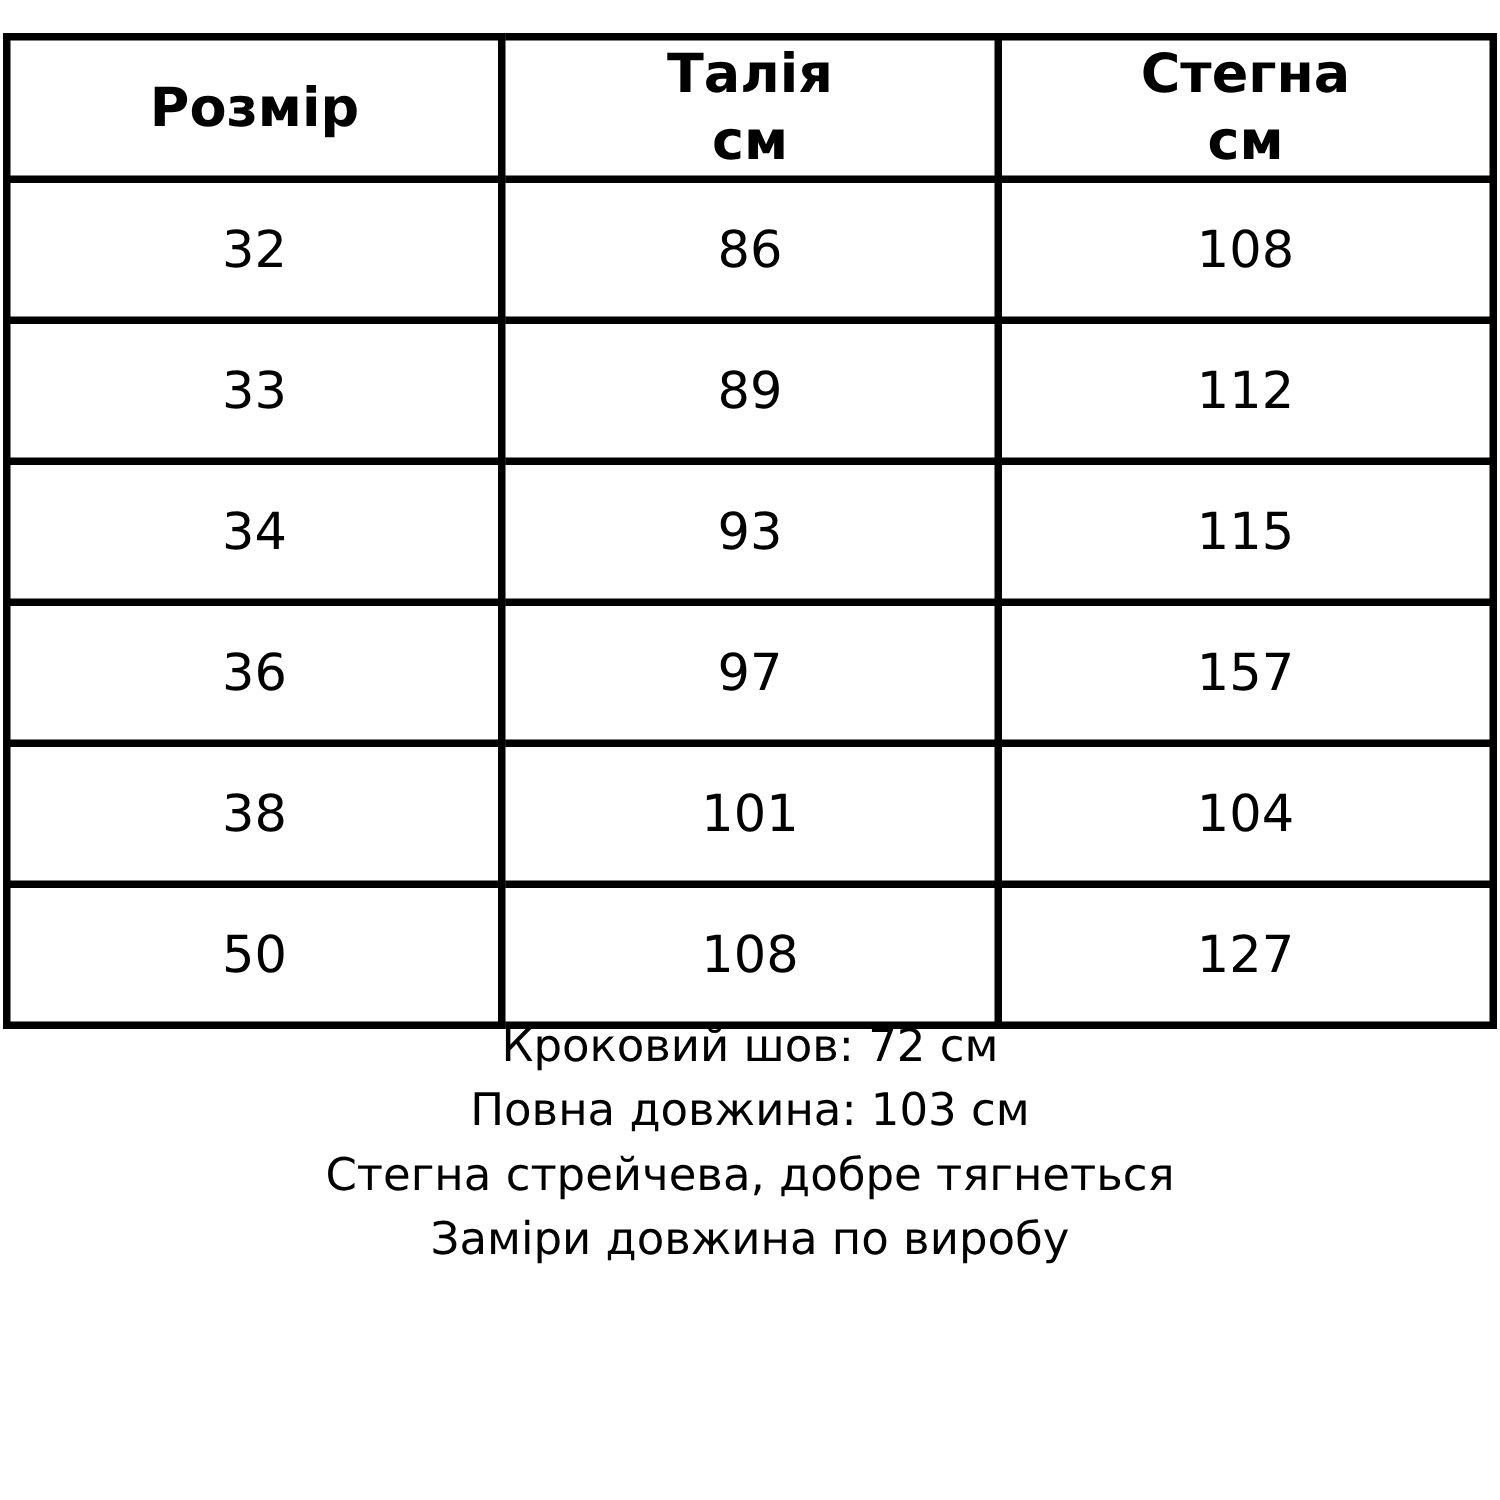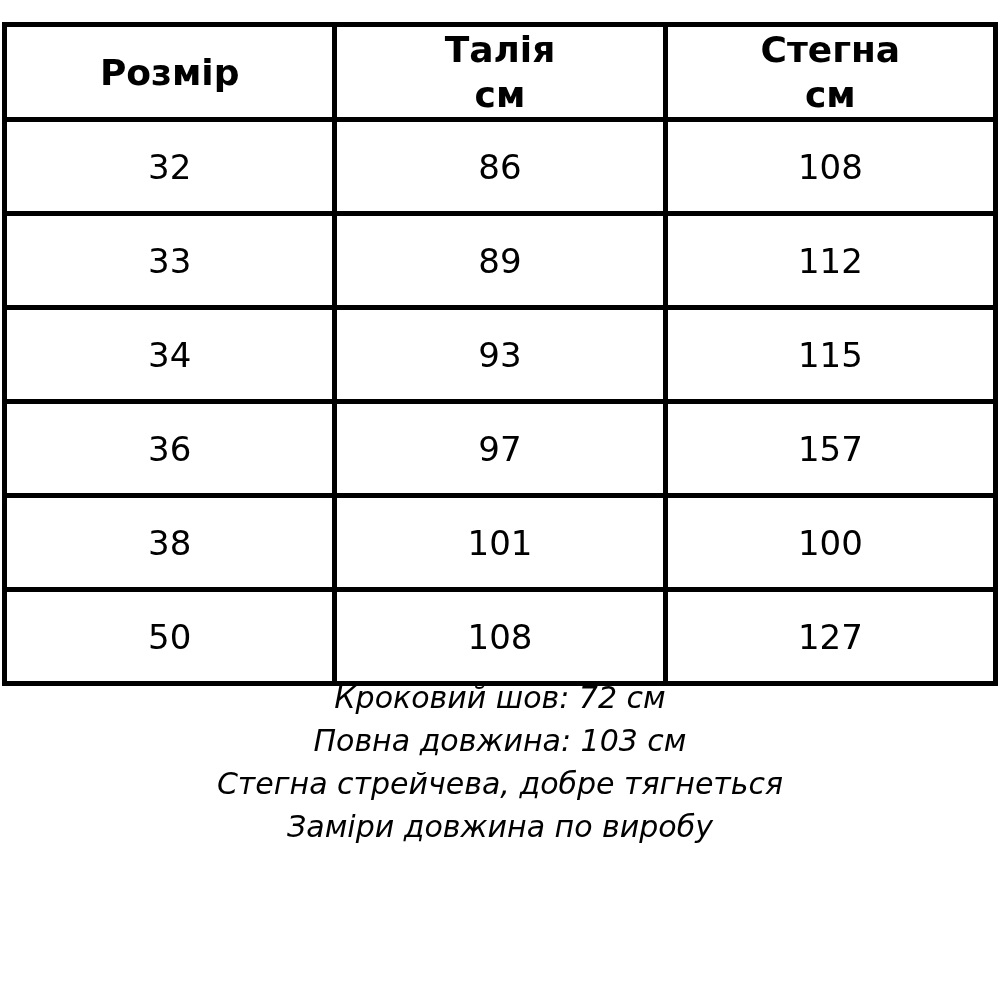--- a/index.html
+++ b/index.html
@@ -51,21 +51,20 @@
     position: absolute;
     top: 676px;
     left: 0;
     width: 1000px;
     text-align: center;
   }
   .note-line {
     font-size: 30px;
     line-height: 43px;
     white-space: nowrap;
-    font-style: italic;
   }
 </style>
 </head>
 <body>
 
 <div class="page">
 
   <table class="size-table">
     <thead>
       <tr>
@@ -99,21 +98,21 @@
         <td>115</td>
       </tr>
       <tr>
         <td>36</td>
         <td>97</td>
         <td>157</td>
       </tr>
       <tr>
         <td>38</td>
         <td>101</td>
-        <td>100</td>
+        <td>104</td>
       </tr>
       <tr>
         <td>50</td>
         <td>108</td>
         <td>127</td>
       </tr>
     </tbody>
   </table>
 
   <div class="notes">

